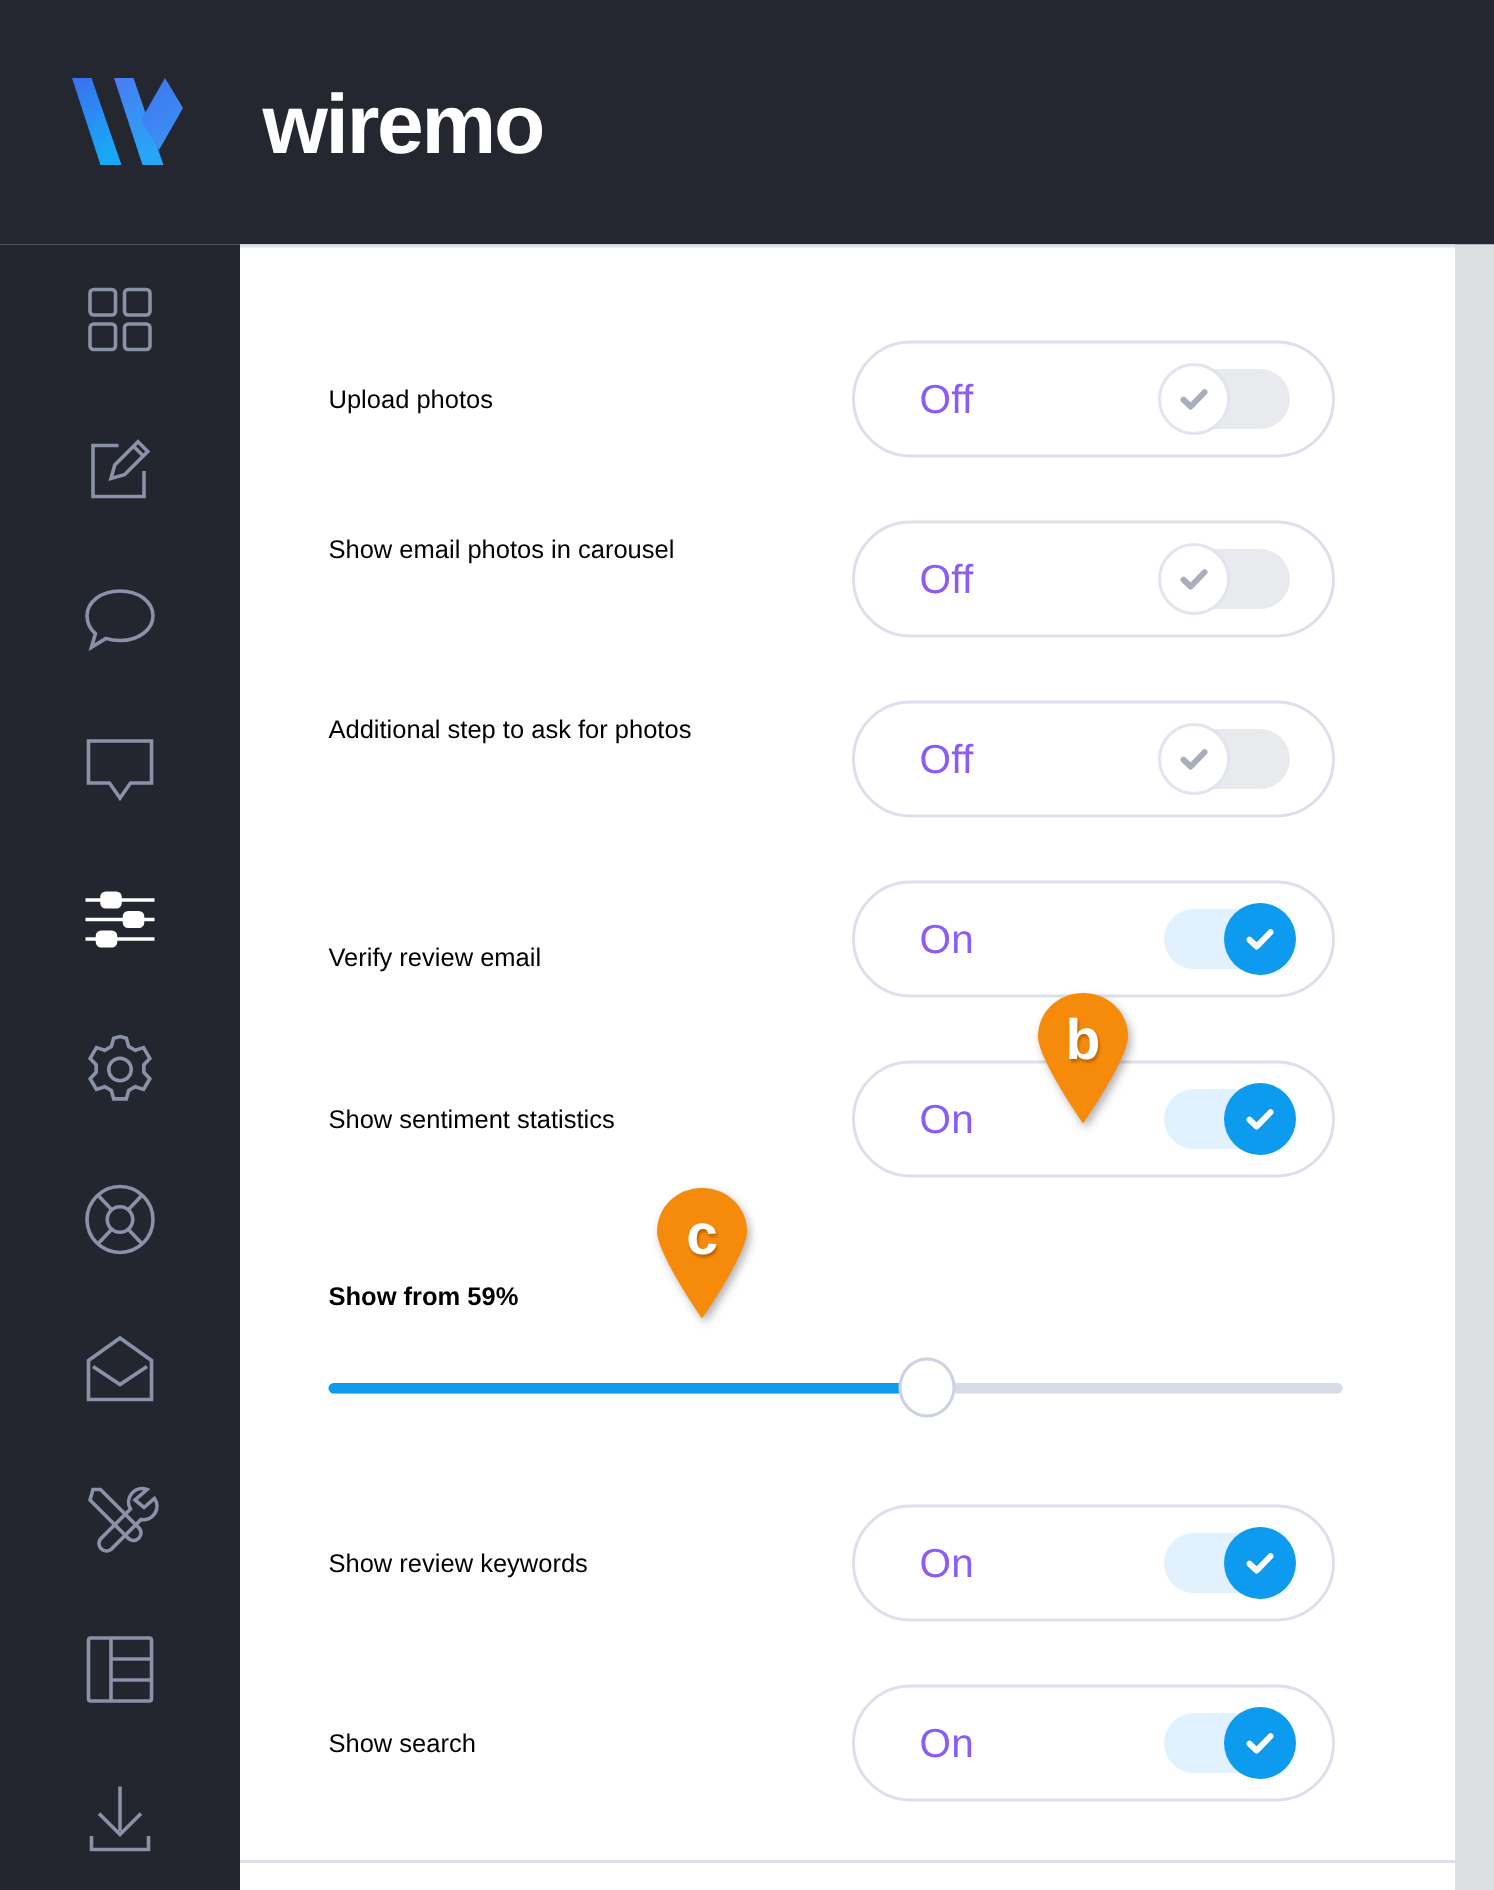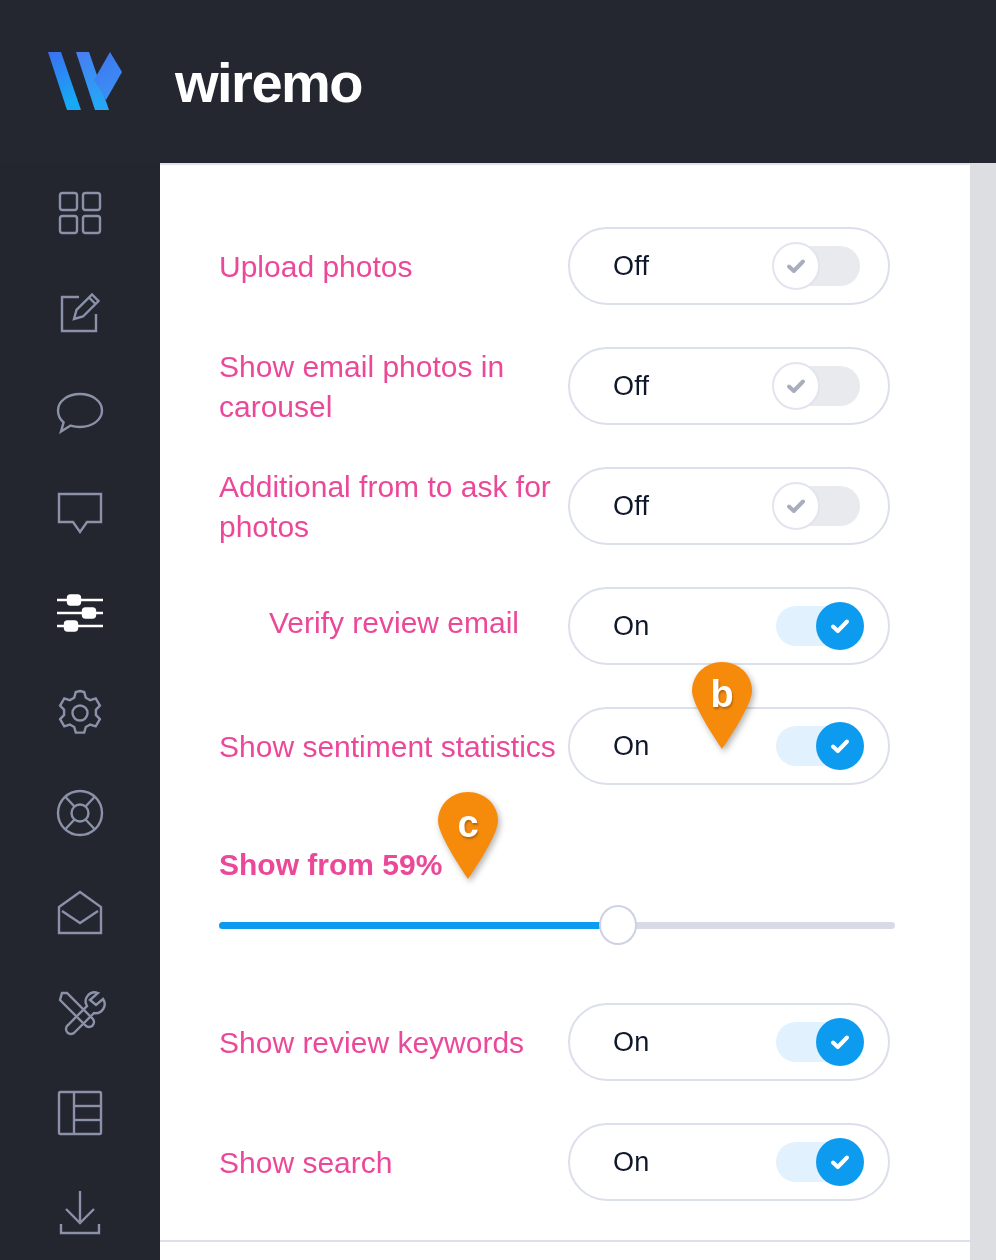--- a/index.html
+++ b/index.html
@@ -69,38 +69,38 @@
   
   .row {
     position: absolute;
     left: 0;
     width: 810px;
   }
   .row-label {
     position: absolute;
     left: 59px;
     width: 350px;
-    color: #ec4899;
-    font-size: 30px;
+    color: #000000;
+    font-size: 17px;
     line-height: 40px;
     font-weight: 400;
   }
   .toggle {
     position: absolute;
     left: 408px;
     width: 322px; height: 78px;
     border: 2px solid #dcdfec;
     border-radius: 39px;
     background: #ffffff;
     display: flex; align-items: center;
   }
   .toggle-state {
     position: absolute; left: 43px;
     font-size: 27px;
-    color: #0f172a;
+    color: #8b5cf6;
     font-weight: 400;
     letter-spacing: 0.2px;
   }
   .switch {
     position: absolute; right: 28px; top: 50%;
     transform: translateY(-50%);
     width: 84px; height: 40px;
     border-radius: 20px;
   }
   .switch .track {
@@ -358,36 +358,36 @@
           <span class="knob">
             <svg width="26" height="26" viewBox="0 0 26 26">
               <polyline class="check" points="6,13.5 10.8,18 20,8.5"></polyline>
             </svg>
           </span>
         </span>
       </div>
     </div>
 
     <div class="row" style="top:302px;height:80px;">
-      <div class="row-label" style="top:0px;">Additional from to ask for photos</div>
+      <div class="row-label" style="top:0px;">Additional step to ask for photos</div>
       <div class="toggle">
         <span class="toggle-state">Off</span>
         <span class="switch off">
           <span class="track"></span>
           <span class="knob">
             <svg width="26" height="26" viewBox="0 0 26 26">
               <polyline class="check" points="6,13.5 10.8,18 20,8.5"></polyline>
             </svg>
           </span>
         </span>
       </div>
     </div>
 
     <div class="row" style="top:422px;height:80px;">
-      <div class="row-label" style="top:16px;text-align:center;">Verify review email</div>
+      <div class="row-label" style="top:32px;">Verify review email</div>
       <div class="toggle">
         <span class="toggle-state">On</span>
         <span class="switch on">
           <span class="track"></span>
           <span class="knob">
             <svg width="26" height="26" viewBox="0 0 26 26">
               <polyline class="check" points="6,13.5 10.8,18 20,8.5"></polyline>
             </svg>
           </span>
         </span>

